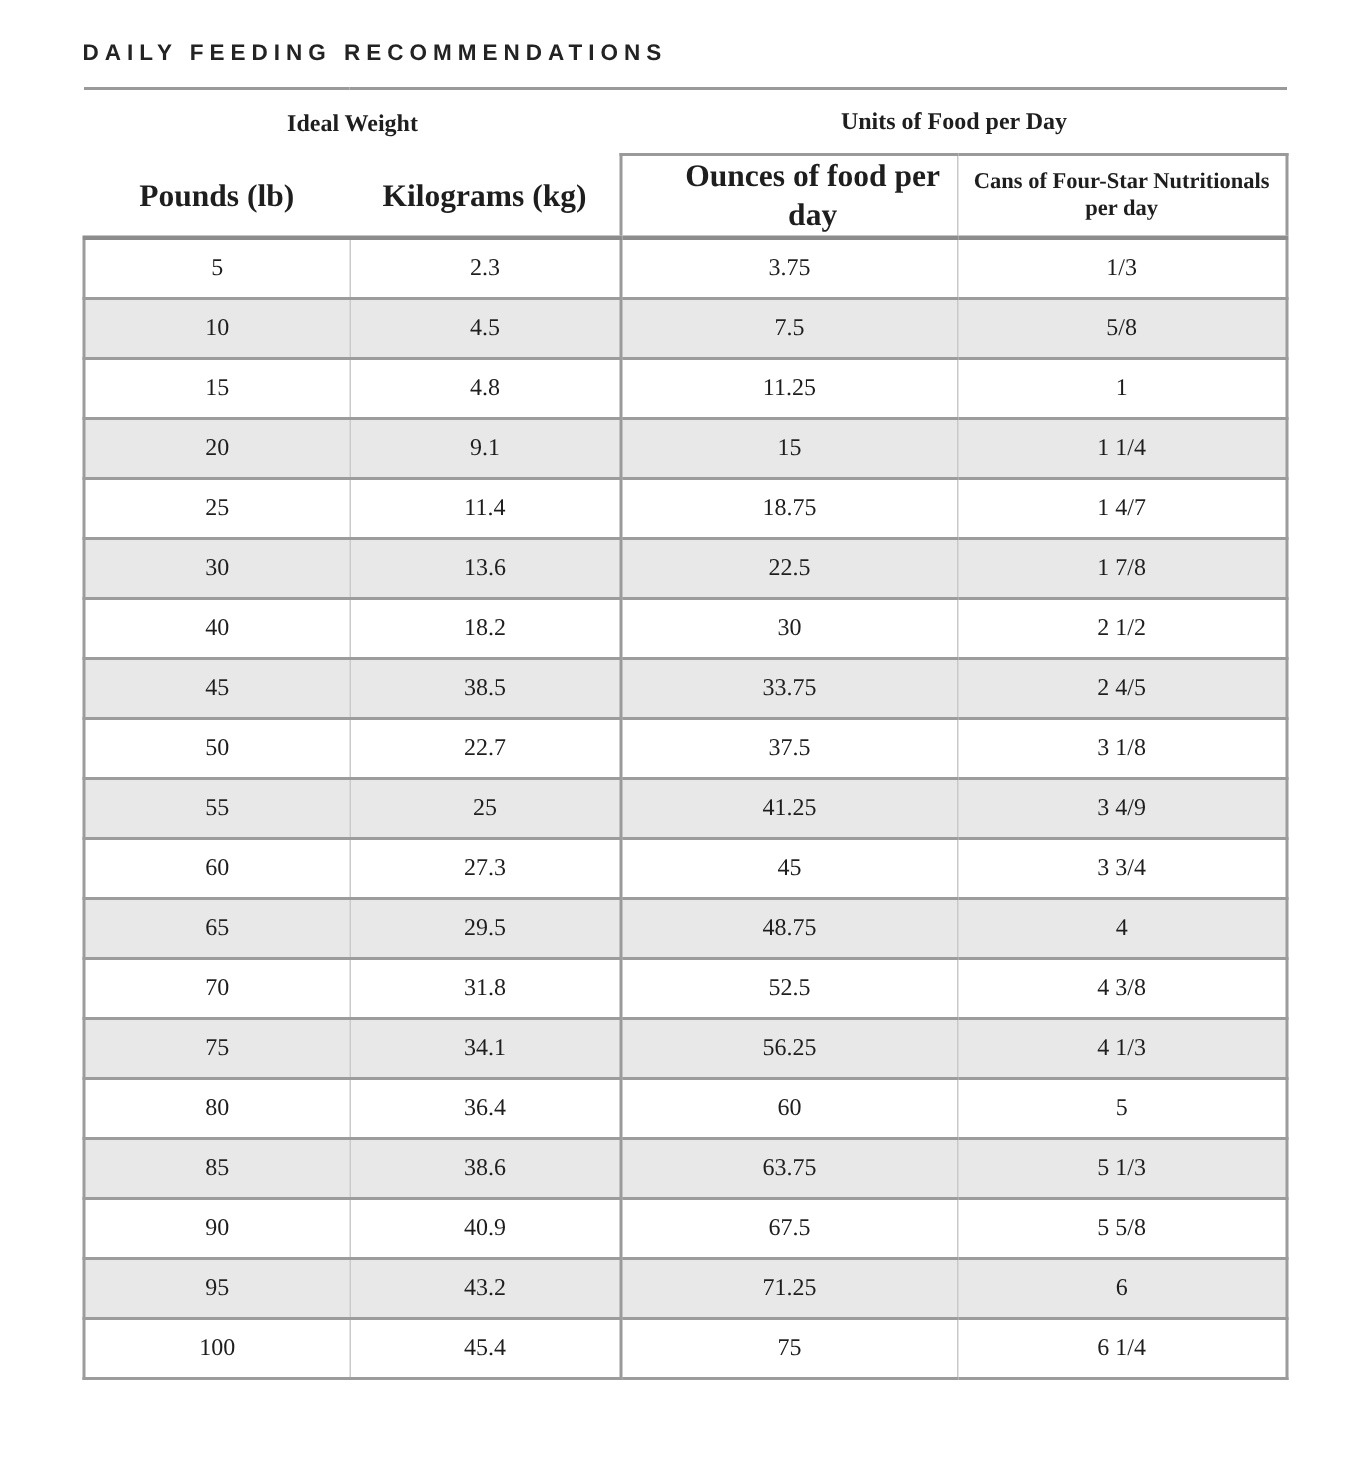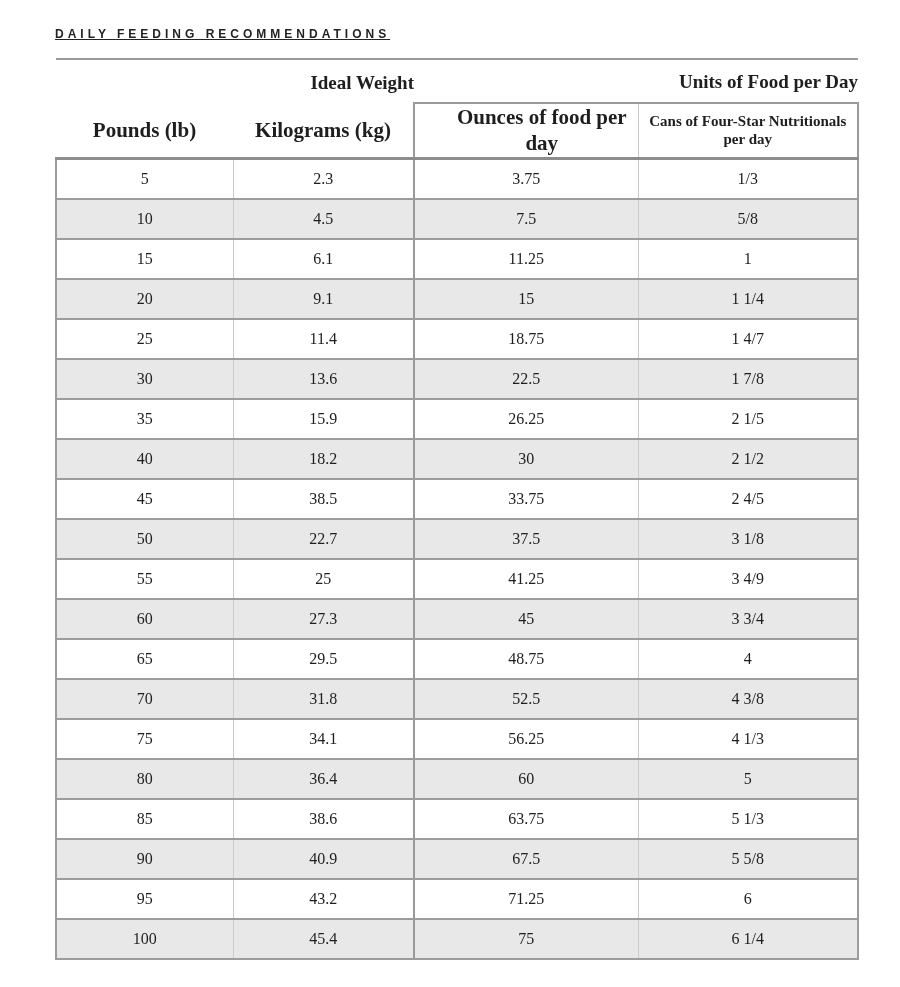--- a/index.html
+++ b/index.html
@@ -16,42 +16,41 @@
     height: 987px;
     background: #ffffff;
   }
   .title {
     margin: 0;
     position: absolute;
     top: 27px;
     left: 55px;
     font-family: "Liberation Sans", sans-serif;
     font-weight: bold;
-    font-size: 12px;
+    font-size: 15px;
     letter-spacing: 4px;
     color: #232323;
-    text-decoration: underline;
   }
   table.feeding {
     position: absolute;
     top: 58px;
     left: 55px;
     width: 802px;
     border-collapse: collapse;
     table-layout: fixed;
     font-family: "Liberation Serif", serif;
     color: #1e1e1e;
   }
   
   tr.group-row th {
     border-top: 2px solid #9a9a9a;
     height: 40px;
-    font-size: 19px;
+    font-size: 16px;
     font-weight: bold;
-    text-align: right;
+    text-align: center;
     vertical-align: middle;
     padding: 2px 0 0 0;
     background: #ffffff;
   }
   
   tr.sub-row th {
     height: 48px;
     font-size: 21px;
     font-weight: bold;
     text-align: center;
@@ -133,21 +132,21 @@
           <td>1/3</td>
         </tr>
         <tr>
           <td>10</td>
           <td>4.5</td>
           <td>7.5</td>
           <td>5/8</td>
         </tr>
         <tr>
           <td>15</td>
-          <td>6.1</td>
+          <td>4.8</td>
           <td>11.25</td>
           <td>1</td>
         </tr>
         <tr>
           <td>20</td>
           <td>9.1</td>
           <td>15</td>
           <td>1 1/4</td>
         </tr>
         <tr>
@@ -156,26 +155,20 @@
           <td>18.75</td>
           <td>1 4/7</td>
         </tr>
         <tr>
           <td>30</td>
           <td>13.6</td>
           <td>22.5</td>
           <td>1 7/8</td>
         </tr>
         <tr>
-          <td>35</td>
-          <td>15.9</td>
-          <td>26.25</td>
-          <td>2 1/5</td>
-        </tr>
-        <tr>
           <td>40</td>
           <td>18.2</td>
           <td>30</td>
           <td>2 1/2</td>
         </tr>
         <tr>
           <td>45</td>
           <td>38.5</td>
           <td>33.75</td>
           <td>2 4/5</td>

